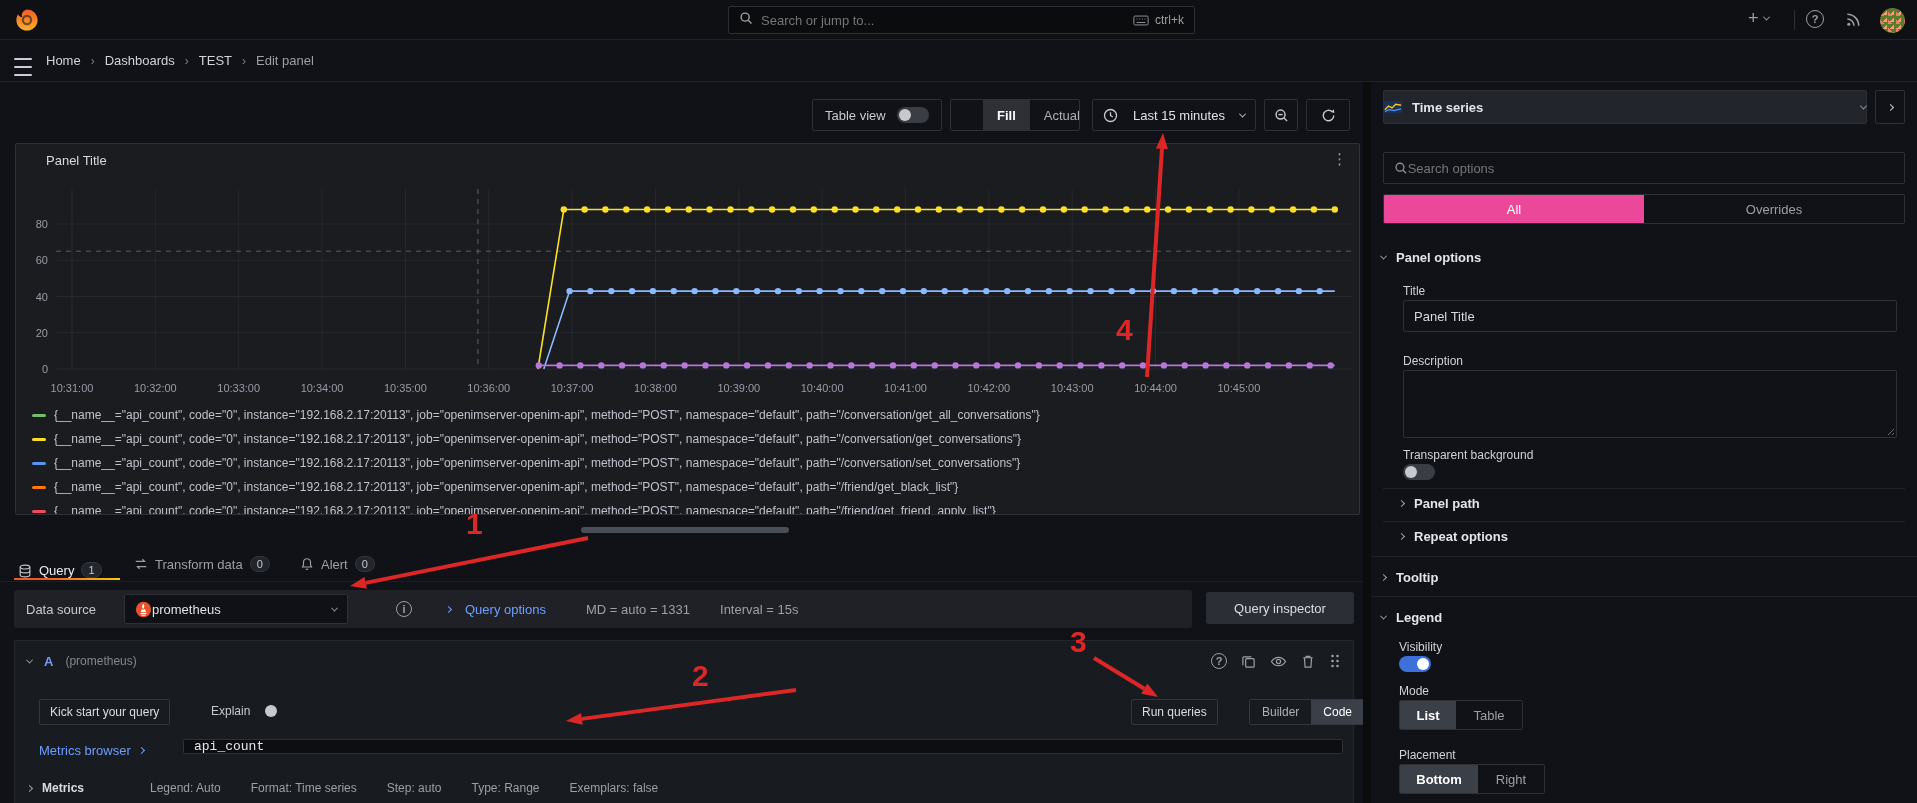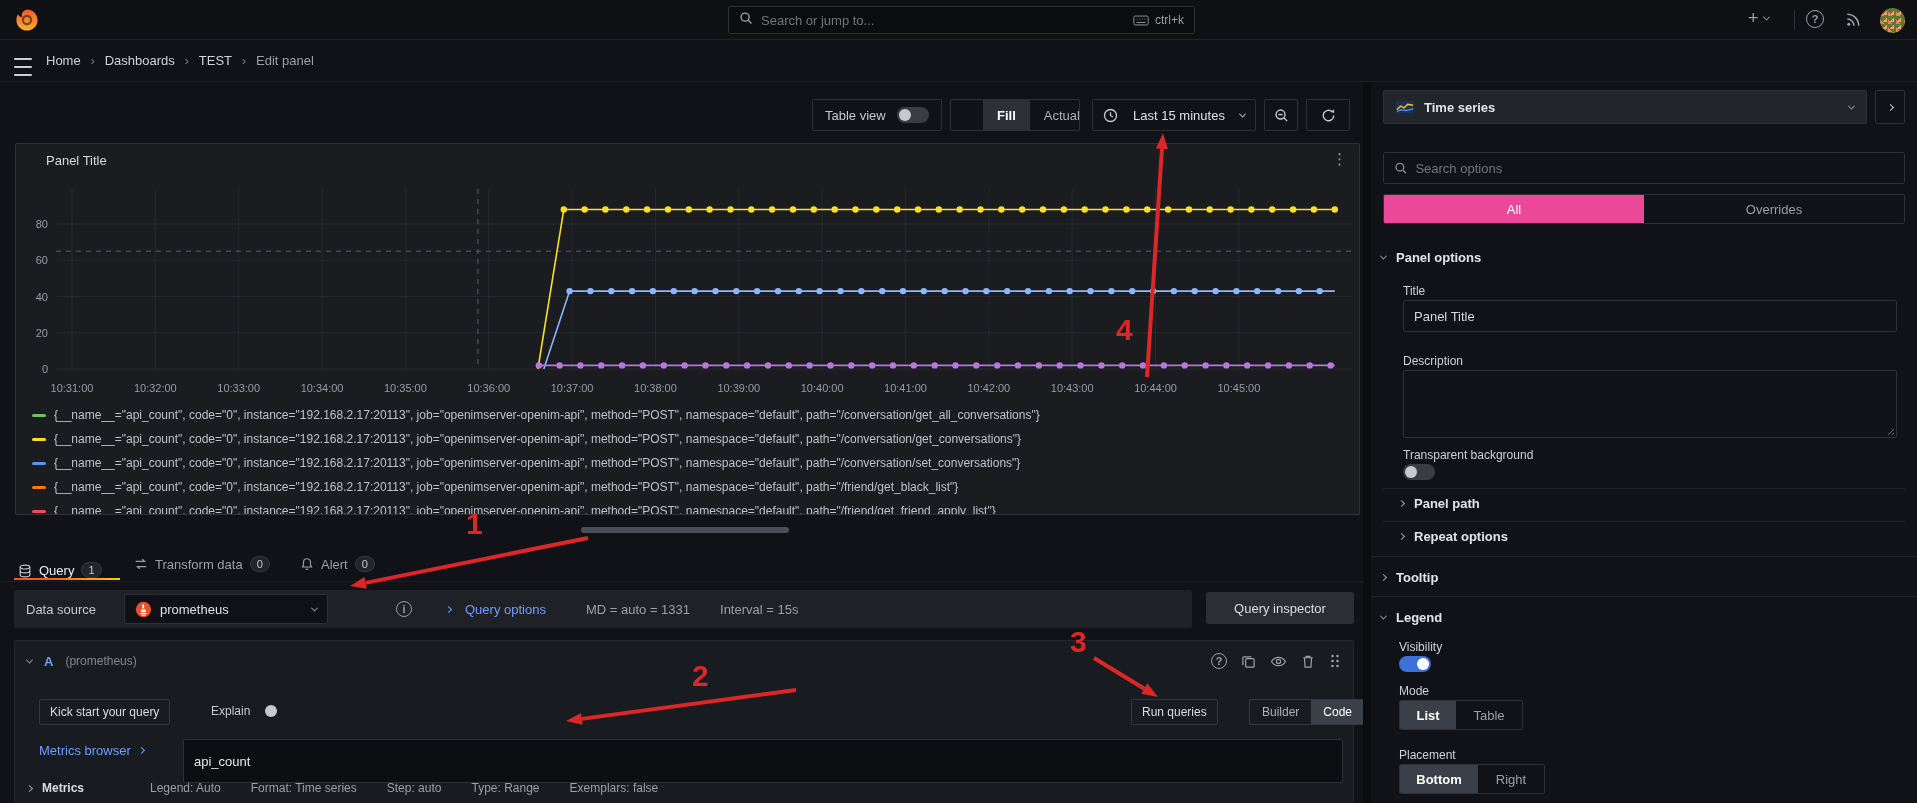--- a/index.html
+++ b/index.html
@@ -72,42 +72,42 @@
   .etab { position:absolute; top:4px; height:28px; display:flex; align-items:center; gap:7px;
     font-size:13px; color:#9d9fa7; cursor:pointer; }
   .etab.active { color:#eceef2; font-weight:500;align-items:flex-end; }
   .badge { min-width:20px; height:16px; padding:0 6px; border-radius:9px; background:#22252b;
     border:1px solid #34383d; color:#c7c9d1; font-size:11px; display:flex; align-items:center; justify-content:center; }
   #tabunderline { left:14px; top:578px; width:106px; height:2px;
     background:linear-gradient(90deg,#f05a28 30%,#fbca0a 99%); }
 
   #dsrow { left:14px; top:590px; width:1178px; height:38px; background:#1f2127; border-radius:2px; }
   .dslabel { left:12px; top:0; height:38px; display:flex; align-items:center; font-size:13px; color:#c7c9d1; }
-  #dspicker { left:110px; top:4px; width:204px; height:30px; background:#0f1116; border:1px solid #2e3036;
-    border-radius:2px; display:flex; align-items:center; gap:8px; padding:0 10px; cursor:pointer; }
+  #dspicker { left:110px; top:4px; width:224px; height:30px; background:#0f1116; border:1px solid #2e3036;
+    border-radius:2px; display:flex; align-items:center; padding:0 10px; cursor:pointer; }
   #dsinfo { left:374px; top:4px; width:32px; height:30px; display:flex; align-items:center; justify-content:center; cursor:pointer;}
   .qcircle { width:16px; height:16px; border-radius:50%; border:1.4px solid #9d9fa7; color:#9d9fa7;
     font-size:11px; display:flex; align-items:center; justify-content:center; font-weight:700; }
   #qopts { left:432px; top:0; height:38px; display:flex; align-items:center; gap:14px; cursor:pointer; }
   .linkblue { color:#6e9fff; font-size:13px; }
   .dimtxt { color:#9d9fa7; font-size:13px; }
   #qinspector { left:1206px; top:592px; width:148px; height:32px; background:#2b2e35; border-radius:2px;
     display:flex; align-items:center; justify-content:center; font-size:13px; color:#dcdde1; cursor:pointer; }
 
   #qcard { left:14px; top:640px; width:1340px; height:170px; background:#181b20;
     border:1px solid rgba(204,204,220,.07); border-radius:2px; }
   .qhead { position:absolute; left:0; top:0; width:100%; height:40px; display:flex; align-items:center; padding:0 12px; gap:12px; }
   .qicons { position:absolute; right:12px; top:0; height:40px; display:flex; align-items:center; gap:14px; color:#9d9fa7; }
   .minibtn { height:26px; border:1px solid #34383d; border-radius:2px; display:inline-flex; align-items:center;
     justify-content:center; padding:0 10px; font-size:12px; color:#dcdde1; cursor:pointer; background:transparent; }
   .seg2 { display:flex; height:26px; border:1px solid #34383d; border-radius:2px; overflow:hidden; }
   .seg2 .cell { padding:0 12px; display:flex; align-items:center; font-size:12px; color:#aeb0b9; cursor:pointer; }
   .seg2 .cell.sel { background:#3b3f48; color:#fff; }
-  #queryinput { left:168px; top:98px; width:1160px; height:44px; background:#0c0e12; border:1px solid #2e3036;
-    border-radius:2px; color:#e6e8ec; font-family:Liberation Sans, sans-serif; font-size:13px; padding:0 10px; }
+  #queryinput { left:168px; top:98px; width:1160px; height:15px; background:#0c0e12; border:1px solid #2e3036;
+    border-radius:2px; color:#e6e8ec; font-family:Liberation Mono, monospace; font-size:13px; padding:0 10px; }
   .optsum { position:absolute; left:135px; top:140px; display:flex; gap:30px; font-size:12px; color:#9d9fa7; }
 
   
   #splitter { left:1363px; top:82px; width:8px; height:721px; background:#0b0c0e; }
   #sidebar { left:1371px; top:82px; width:546px; height:721px; background:#111217; overflow:hidden; }
   .sb { position:absolute; }
   .inputlike { border:1px solid #2e3036; border-radius:2px; background:transparent; display:flex; align-items:center; }
   .sb-label { font-size:12px; font-weight:500; color:#cfd1d6; }
   .sechead { font-size:13px; font-weight:700; color:#e3e4e8; display:flex; align-items:center; gap:10px; cursor:pointer;}
   .sbdiv { position:absolute; height:1px; background:rgba(204,204,220,.09); }
@@ -531,34 +531,34 @@
       <span>Legend: Auto</span>
       <span>Format: Time series</span>
       <span>Step: auto</span>
       <span>Type: Range</span>
       <span>Exemplars: false</span>
     </div>
   </div>
 
   <div id="splitter" class="abs"></div>
   <div id="sidebar" class="abs">
-    <div class="sb inputlike" style="left:12px;top:8px;width:484px;height:34px;background:#22252b;padding:0 12px;gap:10px;cursor:pointer;">
+    <div class="sb inputlike" style="left:12px;top:8px;width:484px;height:34px;background:#22252b;padding:0 0;gap:10px;cursor:pointer;">
       <svg width="18" height="14" viewBox="0 0 20 14">
         <rect width="20" height="14" rx="1.5" fill="#1c2f57"></rect>
         <polyline points="1,10 5,6 9,8 13,4 19,5" fill="none" stroke="#fbca0a" stroke-width="1.6"></polyline>
         <polyline points="1,12 6,10 11,11 19,9" fill="none" stroke="#5794f2" stroke-width="1.4"></polyline>
         </svg>
       <span style="font-size:13px;font-weight:600;color:#e3e4e8;flex:1;">Time series</span>
       <span class="chev down sm" style="color:#9d9fa7;"></span>
     </div>
     <div class="sb inputlike icnbtn" style="left:504px;top:8px;width:30px;height:34px;cursor:pointer;">
       <span class="chev right sm" style="color:#c7c9d1;"></span>
     </div>
 
-    <div class="sb inputlike" style="left:12px;top:70px;width:522px;height:32px;padding:0 10px;gap:8px;">
+    <div class="sb inputlike" style="left:12px;top:70px;width:522px;height:32px;padding:0 10px;">
       <svg width="14" height="14" viewBox="0 0 16 16" fill="none" stroke="#8e9097" stroke-width="1.6">
         <circle cx="7" cy="7" r="4.6"></circle>
           <line x1="10.6" y1="10.6" x2="14.2" y2="14.2"></line>
         </svg>
       <input class="txt" style="padding: 0px; color: rgb(142, 144, 151);" placeholder="Search options">
     </div>
 
     <div class="sb inputlike" style="left:12px;top:112px;width:522px;height:30px;overflow:hidden;">
       <div style="flex:1;height:100%;background:#ec4899;display:flex;align-items:center;justify-content:center;font-size:13px;color:#fff;cursor:pointer;">All</div>
       <div style="flex:1;height:100%;display:flex;align-items:center;justify-content:center;font-size:13px;color:#9d9fa7;cursor:pointer;">Overrides</div>

